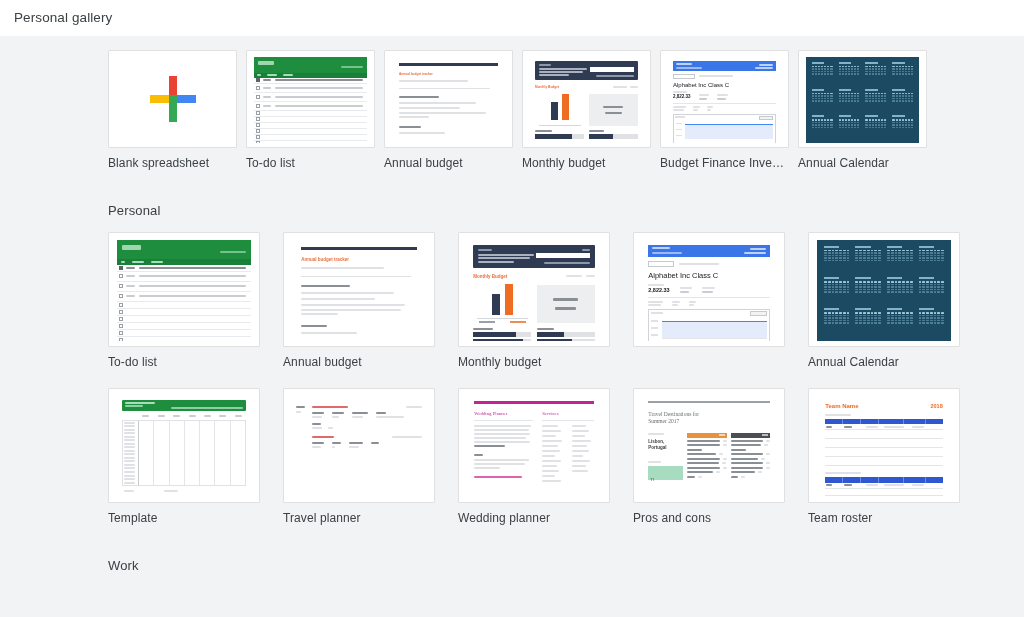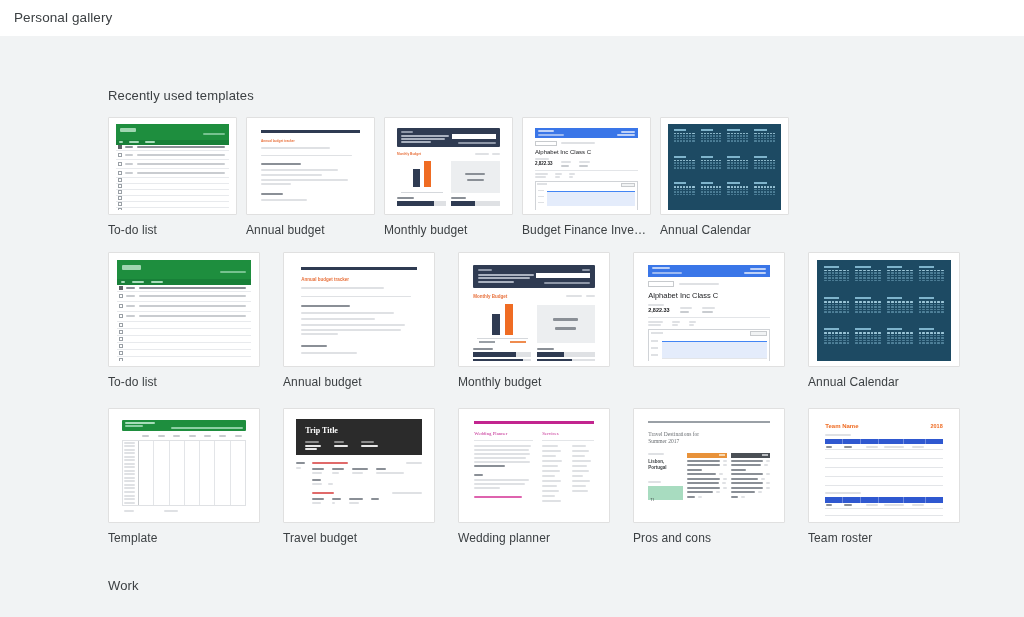--- a/index.html
+++ b/index.html
@@ -191,24 +191,37 @@
 </head>
 <body>
 
 <div class="topbar">
   <span class="topbar-title">Personal gallery</span>
 </div>
 
 <div class="gallery">
   <div class="gallery-inner">
 
-    <div class="section-title sect-recent">Recently used templates</div>
 
     <div class="row row-recent">
 
+      <div class="card card-recent">
+        <div class="thumb-frame">
+          <div class="plus-wrap">
+            <div class="plus">
+              <i class="p-red"></i>
+                <i class="p-yellow"></i>
+                <i class="p-blue"></i>
+                <i class="p-green-v"></i>
+                <i class="p-green-c"></i>
+            </div>
+          </div>
+        </div>
+        <div class="card-label">Blank spreadsheet</div>
+      </div>
 
       <div class="card card-recent">
         <div class="thumb-frame">
           <div class="sheet">
             <div class="todo-head" style="height:16px;position:relative">
               <div class="ln lt" style="position:absolute;left:4px;top:4px;width:16px;height:4px;background:#9fd6b0"></div>
               <div class="ln lt" style="position:absolute;right:4px;top:9px;width:22px;height:2px;background:#76c28f"></div>
             </div>
             <div class="todo-sub" style="height:5px;position:relative">
               <div class="ln" style="position:absolute;left:3px;top:1.5px;width:4px;background:#a8ddbb"></div>
@@ -795,20 +808,21 @@
                   </div>
               </div>
             </div>
           </div>
         </div>
         <div class="card-label">Annual Calendar</div>
       </div>
 
     </div>
 
+    <div class="section-title sect-personal">Personal</div>
 
     <div class="row row-personal">
 
       <div class="card card-personal">
         <div class="thumb-frame">
           <div class="sheet">
             <div class="todo-head" style="height:19px;position:relative">
               <div class="ln" style="position:absolute;left:5px;top:5px;width:19px;height:5px;background:#9fd6b0"></div>
               <div class="ln" style="position:absolute;right:5px;top:11px;width:26px;height:2px;background:#76c28f"></div>
             </div>
@@ -1547,38 +1561,20 @@
                 <span class="ln lt" style="width:14px"></span>
             </div>
           </div>
         </div>
         <div class="card-label">Template</div>
       </div>
 
       <div class="card card-personal">
         <div class="thumb-frame">
           <div class="sheet" style="padding:3px 4px">
-            <div class="tp-head" style="height:36px;padding:7px 9px">
-              <div class="tp-title" style="font-size:8px;margin-bottom:6px">Trip Title</div>
-              <div style="display:flex;gap:13px">
-                <div>
-                    <div class="ln" style="width:14px;background:#8b8b8b;margin-bottom:2px"></div>
-                    <div class="ln" style="width:16px;background:#e8e8e8;margin-bottom:1.5px"></div>
-                    <div class="ln" style="width:12px;background:#e8e8e8"></div>
-                  </div>
-                <div>
-                    <div class="ln" style="width:10px;background:#8b8b8b;margin-bottom:2px"></div>
-                    <div class="ln" style="width:14px;background:#e8e8e8"></div>
-                  </div>
-                <div>
-                    <div class="ln" style="width:13px;background:#8b8b8b;margin-bottom:2px"></div>
-                    <div class="ln" style="width:17px;background:#e8e8e8"></div>
-                  </div>
-              </div>
-            </div>
             <div style="display:flex;gap:5px;margin-top:7px">
               <div style="width:11px">
                   <div class="ln dark" style="width:9px;margin-bottom:3px"></div>
                   <div class="ln lt" style="width:5px"></div>
                 </div>
               <div style="flex:1">
                 <div style="display:flex;justify-content:space-between">
                     <div class="tp-red ln" style="width:36px;background:#e06a6a"></div>
                     <div class="ln lt" style="width:16px"></div>
                   </div>
@@ -1625,21 +1621,21 @@
                       <div class="ln lt" style="width:10px"></div>
                     </div>
                   <div>
                       <div class="ln dark" style="width:8px;margin-bottom:2px"></div>
                     </div>
                 </div>
               </div>
             </div>
           </div>
         </div>
-        <div class="card-label">Travel budget</div>
+        <div class="card-label">Travel planner</div>
       </div>
 
       <div class="card card-personal">
         <div class="thumb-frame">
           <div class="sheet" style="padding:5px 7px">
             <div class="wp-bar" style="height:3px;margin-bottom:7px"></div>
             <div style="display:flex;gap:9px">
               <div style="flex:1.15">
                 <div class="wp-title" style="font-size:4.8px;margin-bottom:4px">Wedding Planner</div>
                 <div style="border-top:1px solid #e3e5e8;padding-top:4px">

